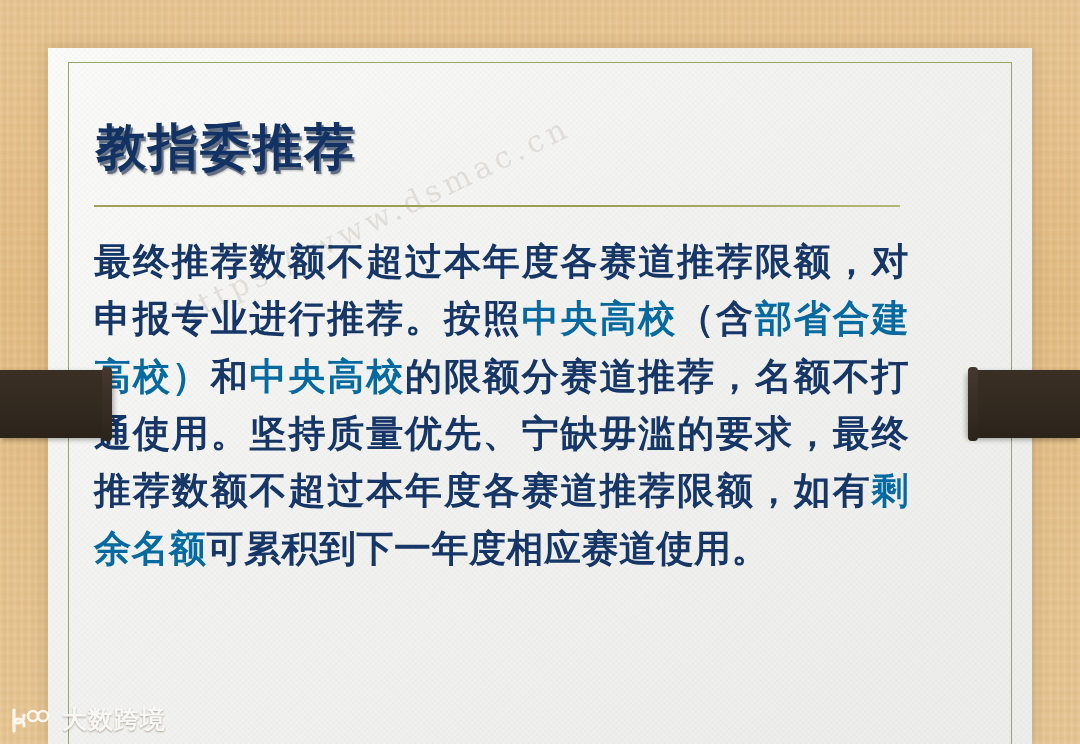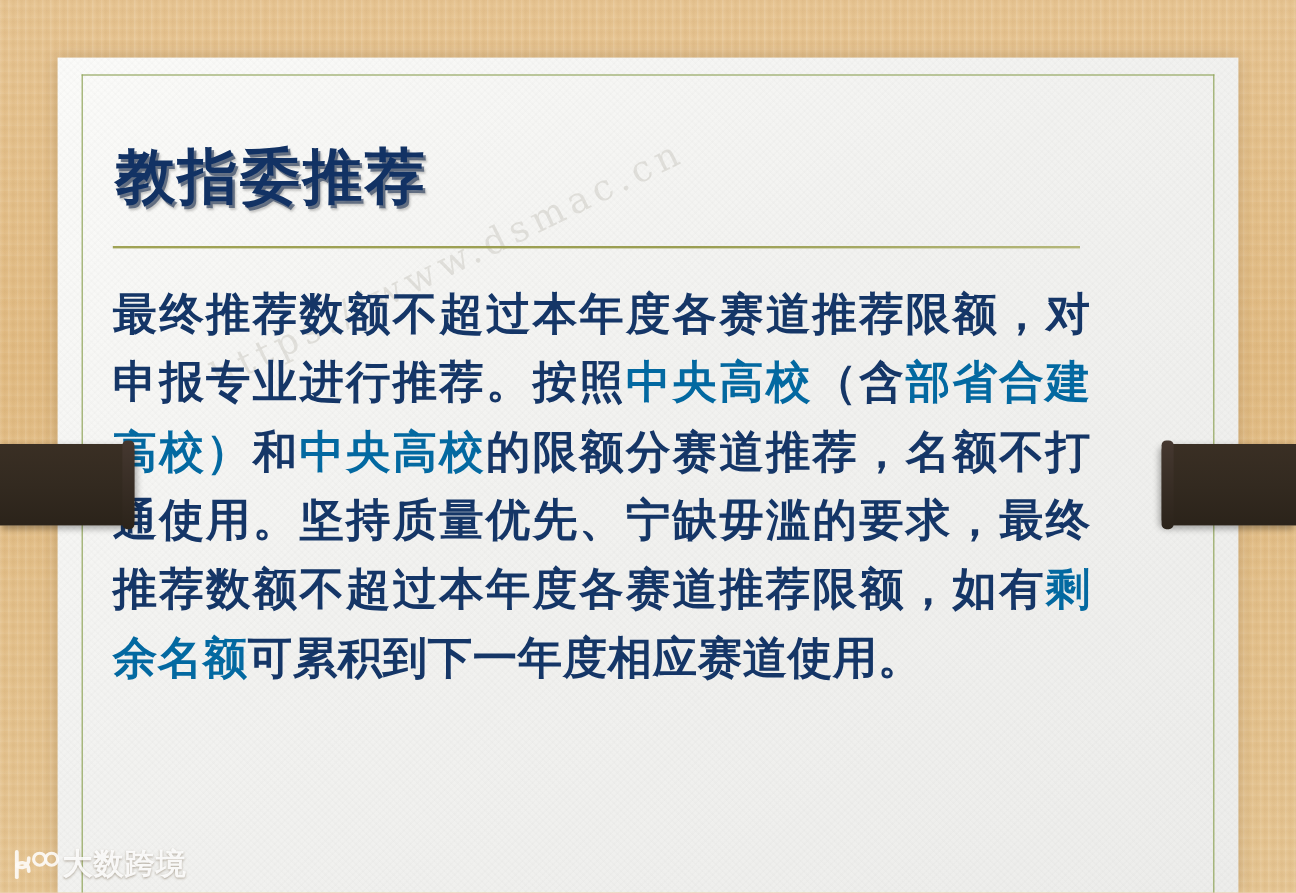--- a/index.html
+++ b/index.html
@@ -172,21 +172,21 @@
     color: #0369a1;
   }
 
   
   .brand {
     position: absolute;
     left: 8px;
     bottom: 8px;
     display: flex;
     align-items: center;
-    gap: 0;
+    gap: 10px;
     z-index: 8;
     opacity: 0.92;
   }
   .brand-mark {
     width: 44px;
     height: 28px;
     position: relative;
   }
   .brand-name {
     font-size: 25px;

